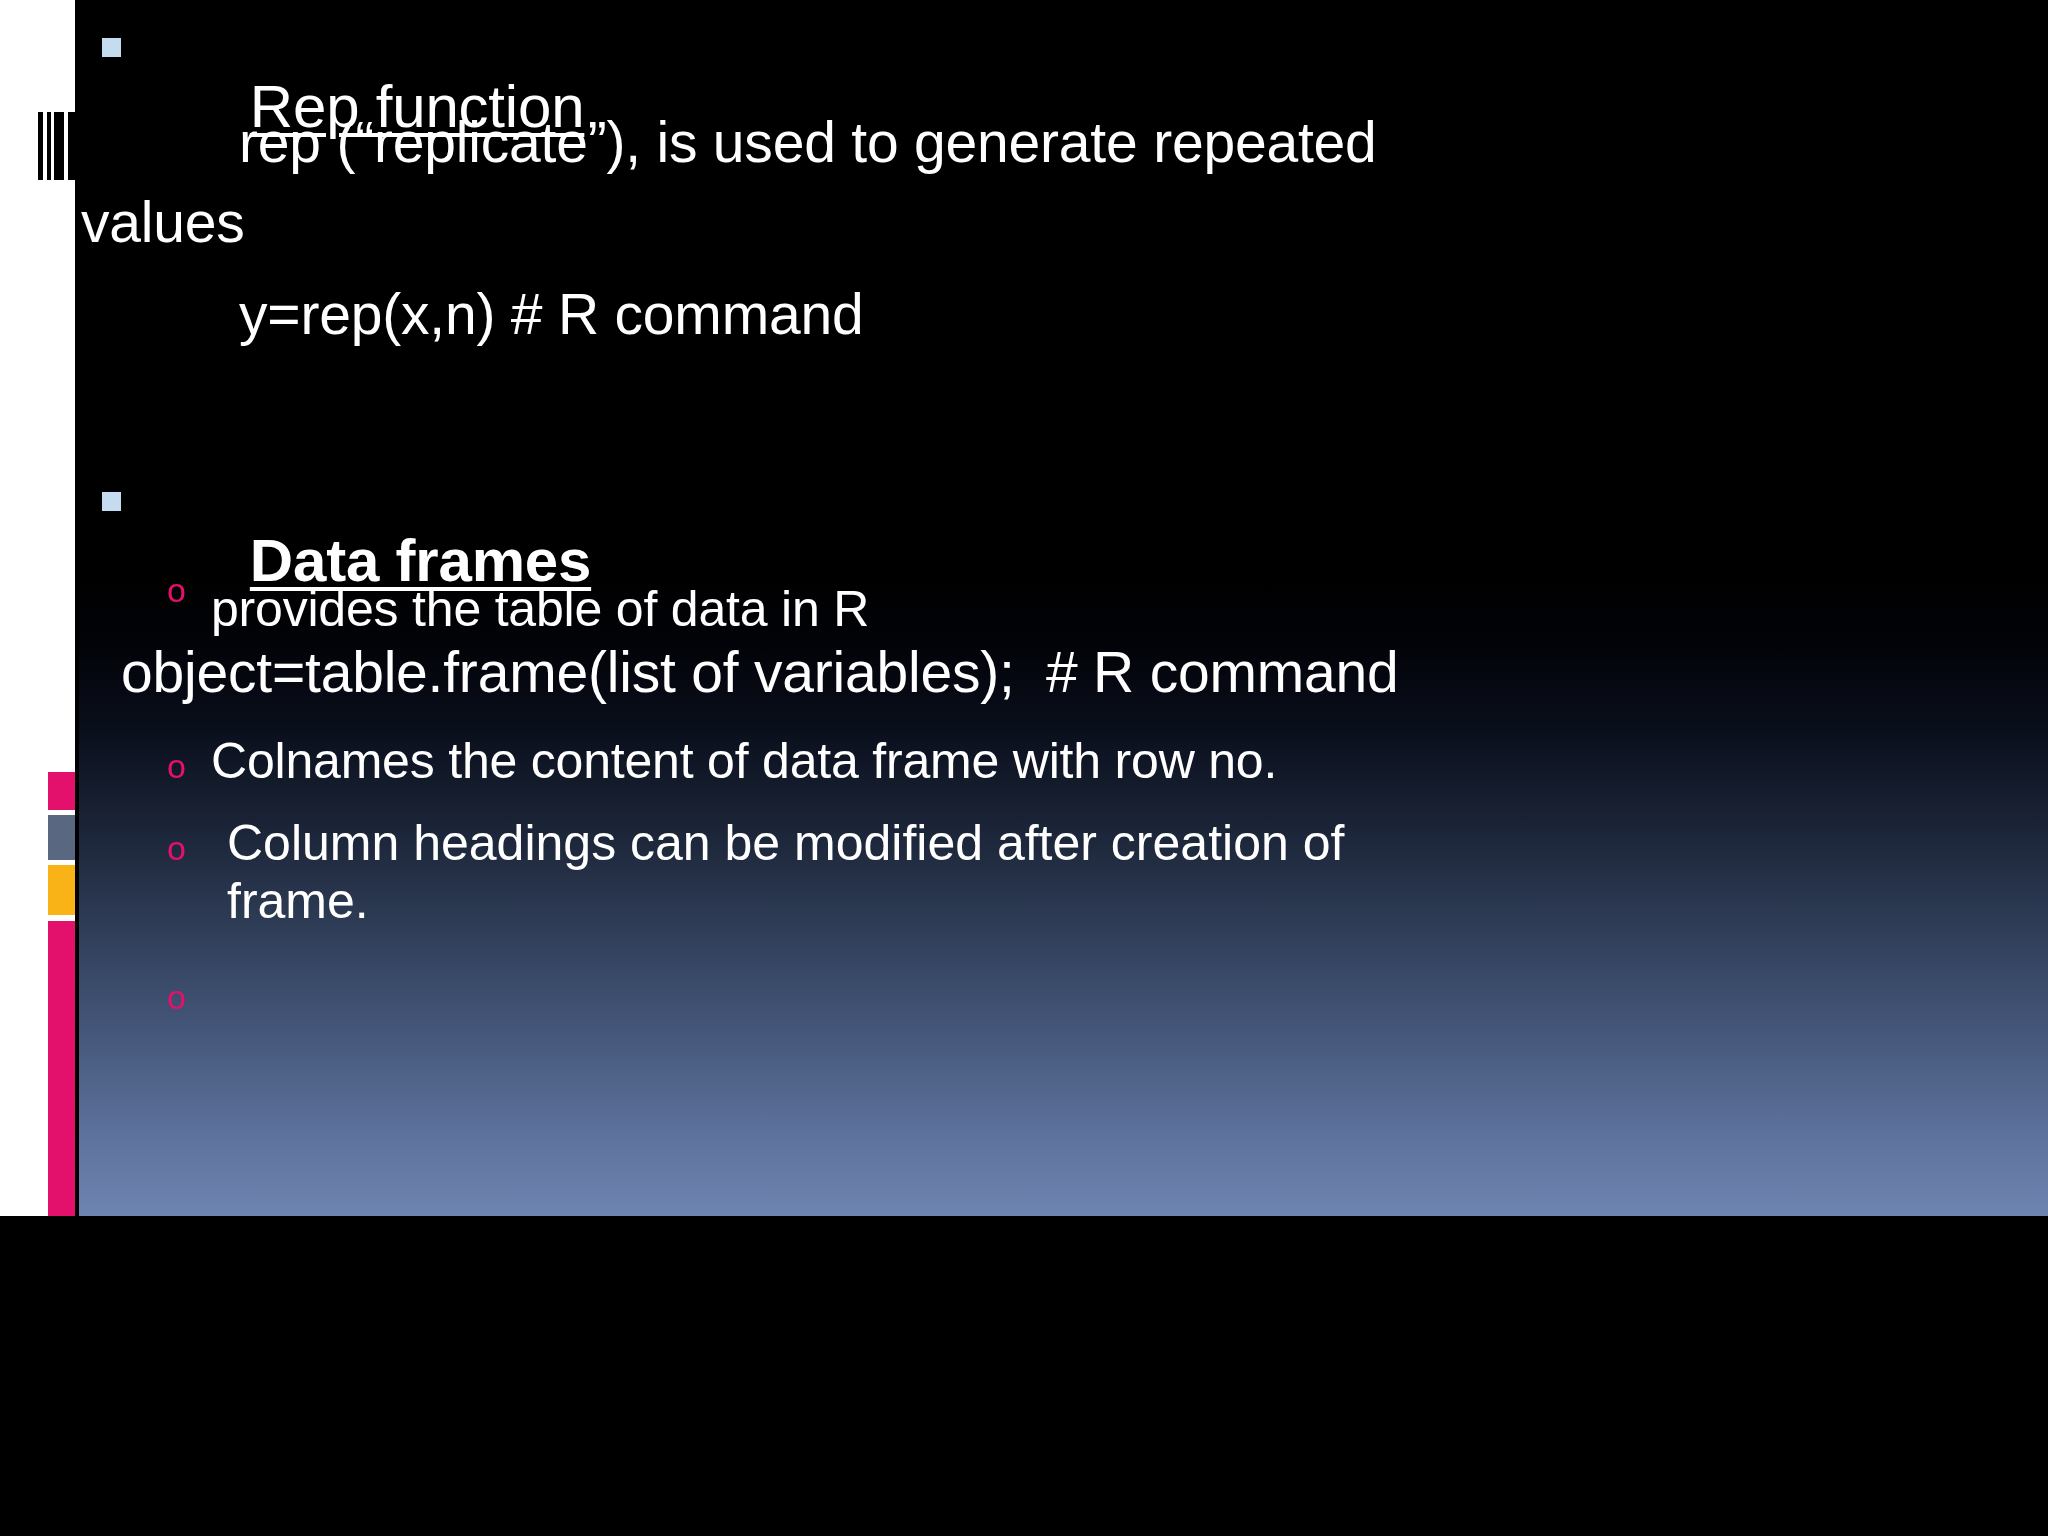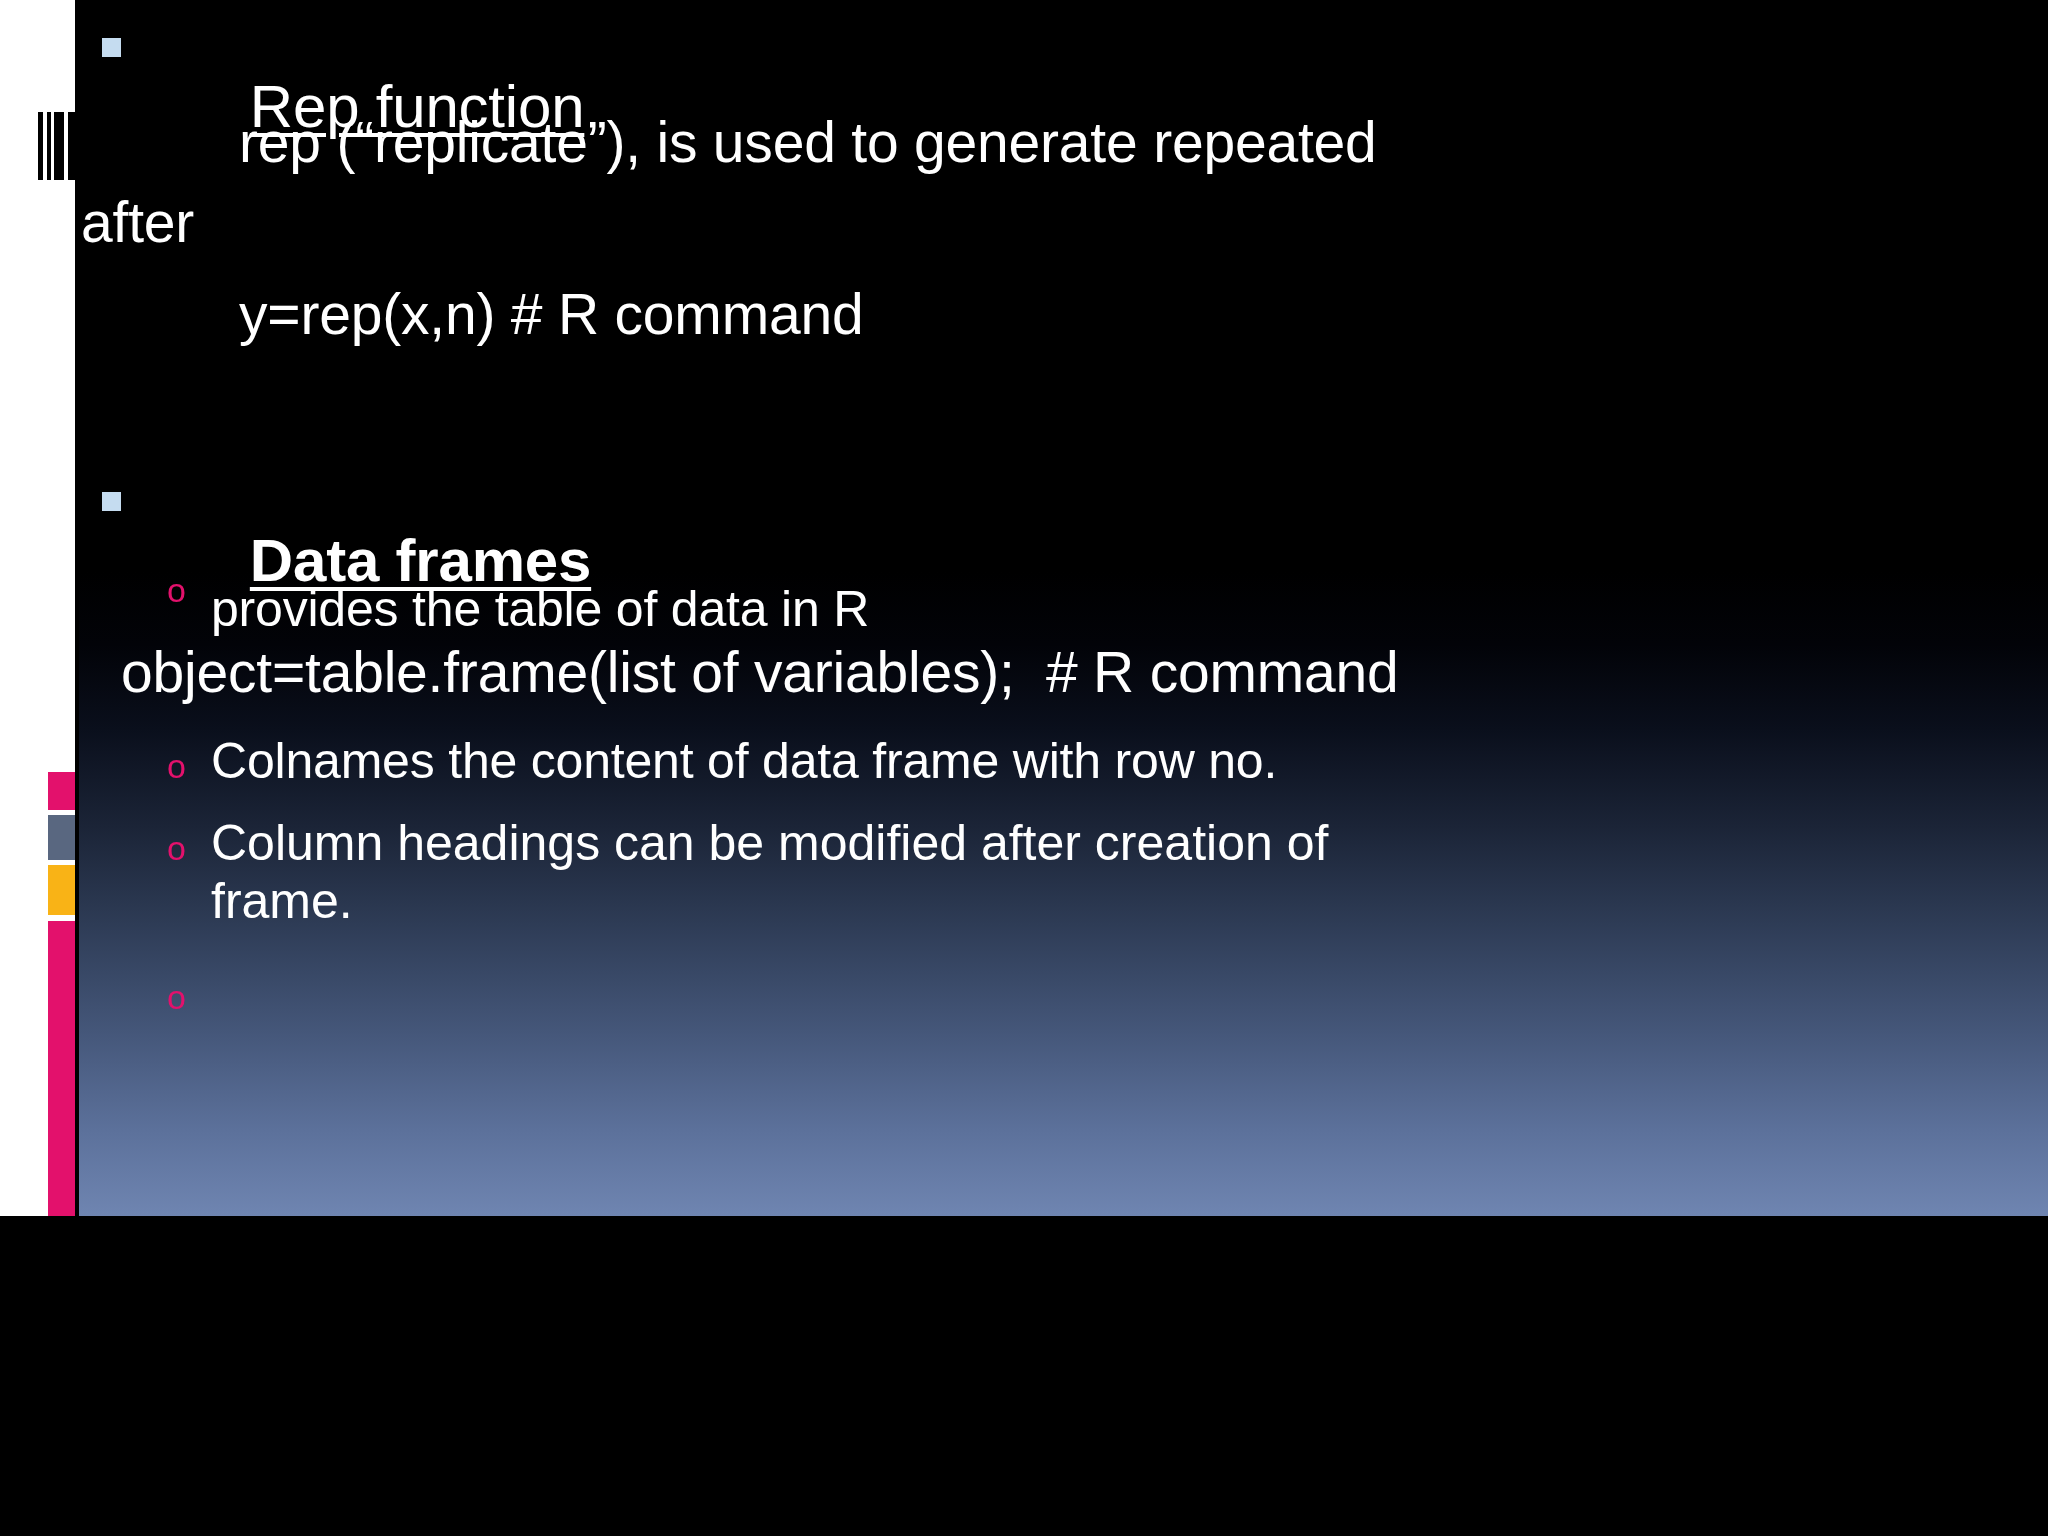--- a/index.html
+++ b/index.html
@@ -131,37 +131,37 @@
   <div class="chip" style="top:921px;height:545px;background:#e3116c;"></div>
 
   <div class="content">
 
     <div class="sq-bullet" style="left:23px;top:38px;"></div>
     <div class="line l1" style="left:72px;top:14px;">
       <span class="u">Rep function</span>
     </div>
 
     <div class="line body-l2" style="left:160px;top:112px;">rep (“replicate”), is used to generate repeated</div>
-    <div class="line body-l2" style="left:2px;top:192px;">after</div>
+    <div class="line body-l2" style="left:2px;top:192px;">values</div>
 
     <div class="line body-l2" style="left:160px;top:284px;">y=rep(x,n) # R command</div>
 
 
     <div class="sq-bullet" style="left:23px;top:492px;"></div>
     <div class="line l1" style="left:72px;top:468px;font-weight:bold;">
       <span class="u">Data frames</span>
     </div>
 
     <div class="o-bullet" style="left:88px;top:573px;">o</div>
     <div class="line body-l3" style="left:132px;top:580px;">provides the table of data in R</div>
 
     <div class="line body-l2" style="left:42px;top:642px;">object=table.frame(list of variables);  # R command</div>
 
     <div class="o-bullet" style="left:88px;top:749px;">o</div>
     <div class="line body-l3" style="left:132px;top:732px;">Colnames the content of data frame with row no.</div>
 
     <div class="o-bullet" style="left:88px;top:831px;">o</div>
-    <div class="wrapbox body-l3" style="left:132px;top:814px;width:1185px;">Column headings can be modified after creation of frame.</div>
+    <div class="wrapbox body-l3" style="left:148px;top:814px;width:1185px;">Column headings can be modified after creation of frame.</div>
 
     <div class="o-bullet" style="left:88px;top:980px;">o</div>
 
   </div>
 </div>
 
 </body></html>

